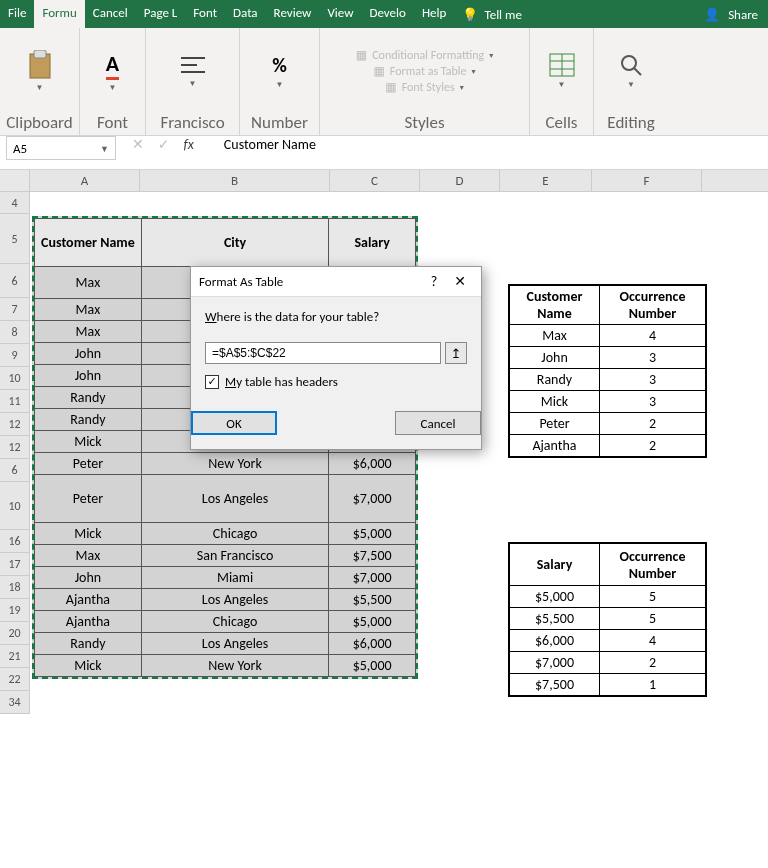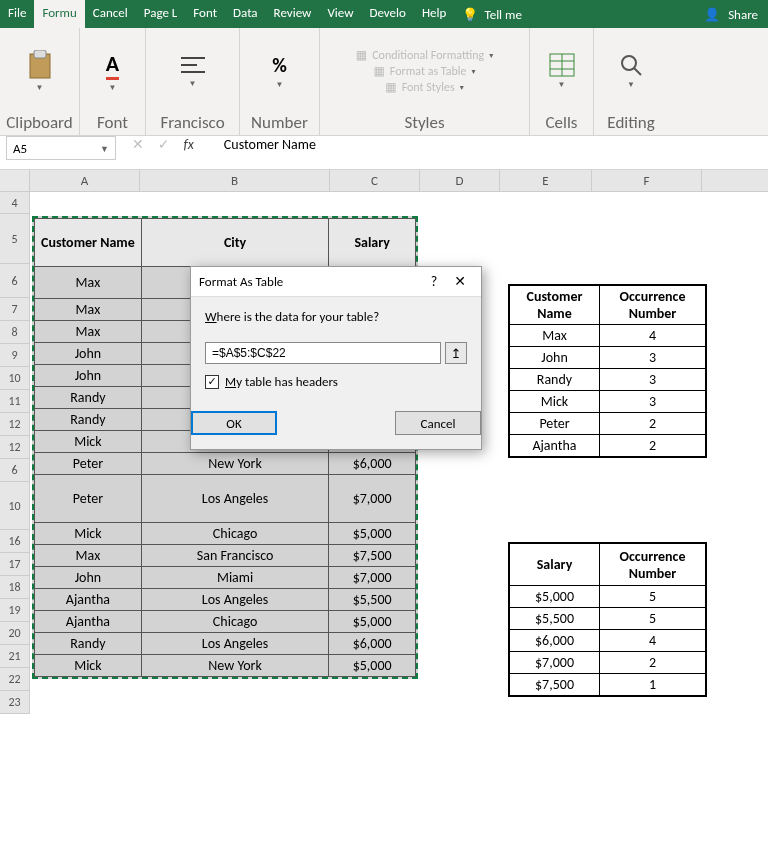--- a/index.html
+++ b/index.html
@@ -231,21 +231,21 @@
       <div class="rh rowN">12</div>
       <div class="rh rowN">6</div>
       <div class="rh" style="height:48px">10</div>
       <div class="rh rowN">16</div>
       <div class="rh rowN">17</div>
       <div class="rh rowN">18</div>
       <div class="rh rowN">19</div>
       <div class="rh rowN">20</div>
       <div class="rh rowN">21</div>
       <div class="rh rowN">22</div>
-      <div class="rh rowN">23</div>
+      <div class="rh rowN">34</div>
     </div>
     <div class="cells">
 
       <div class="main-table">
         <table>
           <tbody>
               <tr class="tall">
             <th class="colA">Customer Name</th>
             <th class="colB">City</th>
             <th class="colC">Salary</th>

